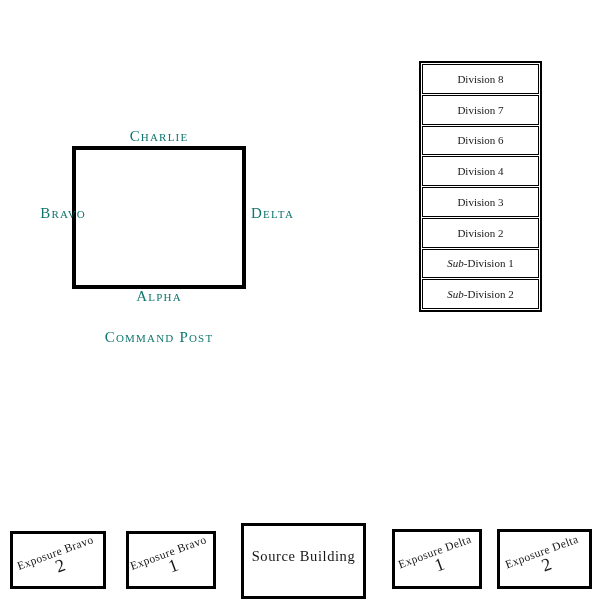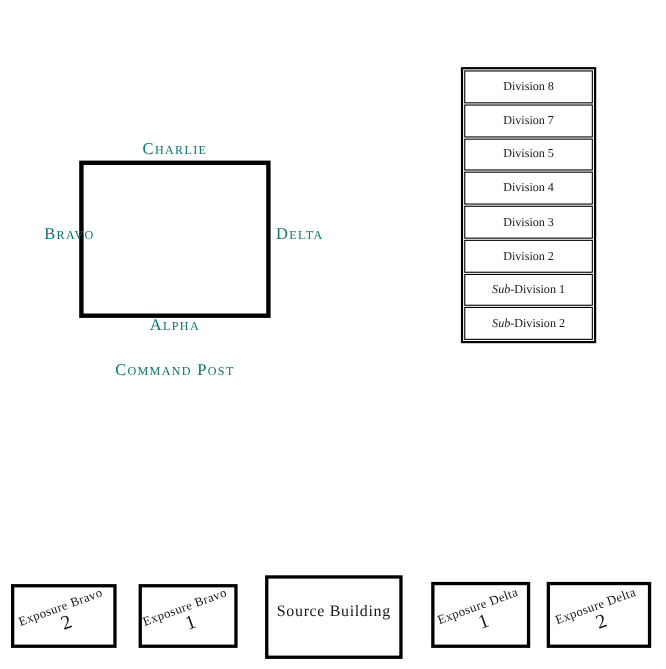--- a/index.html
+++ b/index.html
@@ -122,21 +122,21 @@
     <div class="division-row">
         <span class="sub-prefix"></span>
         <span>Division 8</span>
       </div>
     <div class="division-row">
         <span class="sub-prefix"></span>
         <span>Division 7</span>
       </div>
     <div class="division-row">
         <span class="sub-prefix"></span>
-        <span>Division 5</span>
+        <span>Division 6</span>
       </div>
     <div class="division-row">
         <span class="sub-prefix"></span>
         <span>Division 4</span>
       </div>
     <div class="division-row">
         <span class="sub-prefix"></span>
         <span>Division 3</span>
       </div>
     <div class="division-row">

